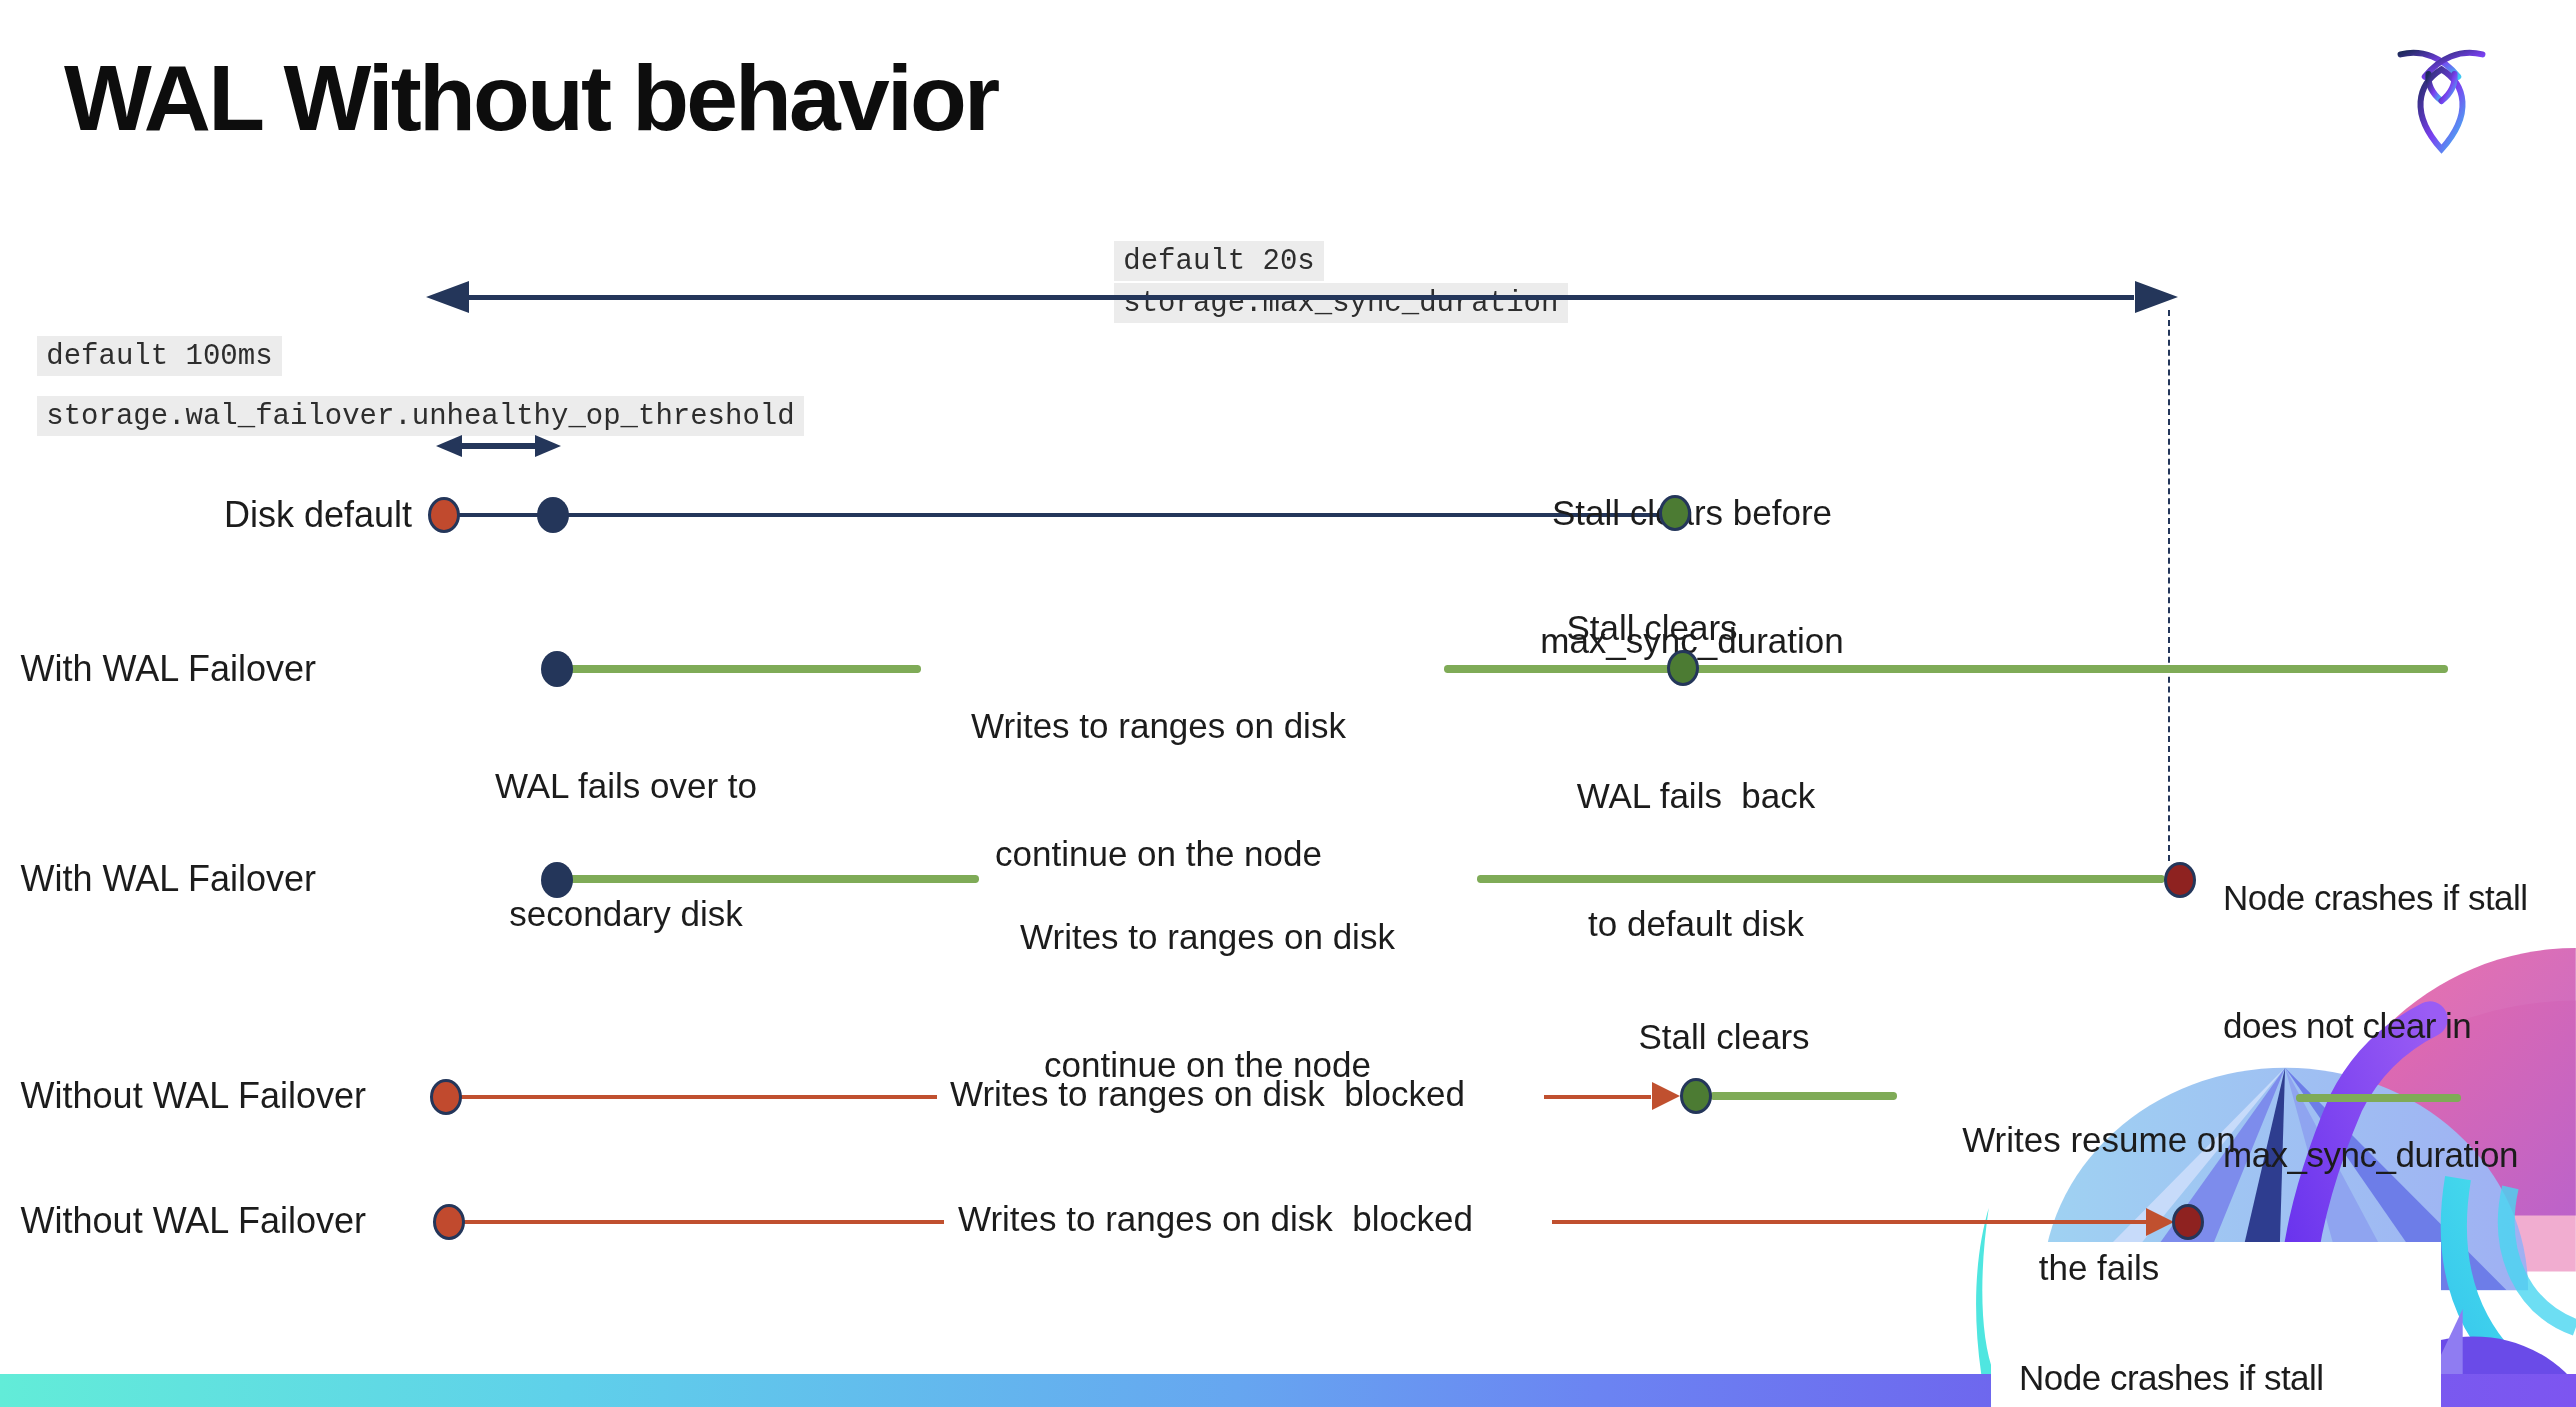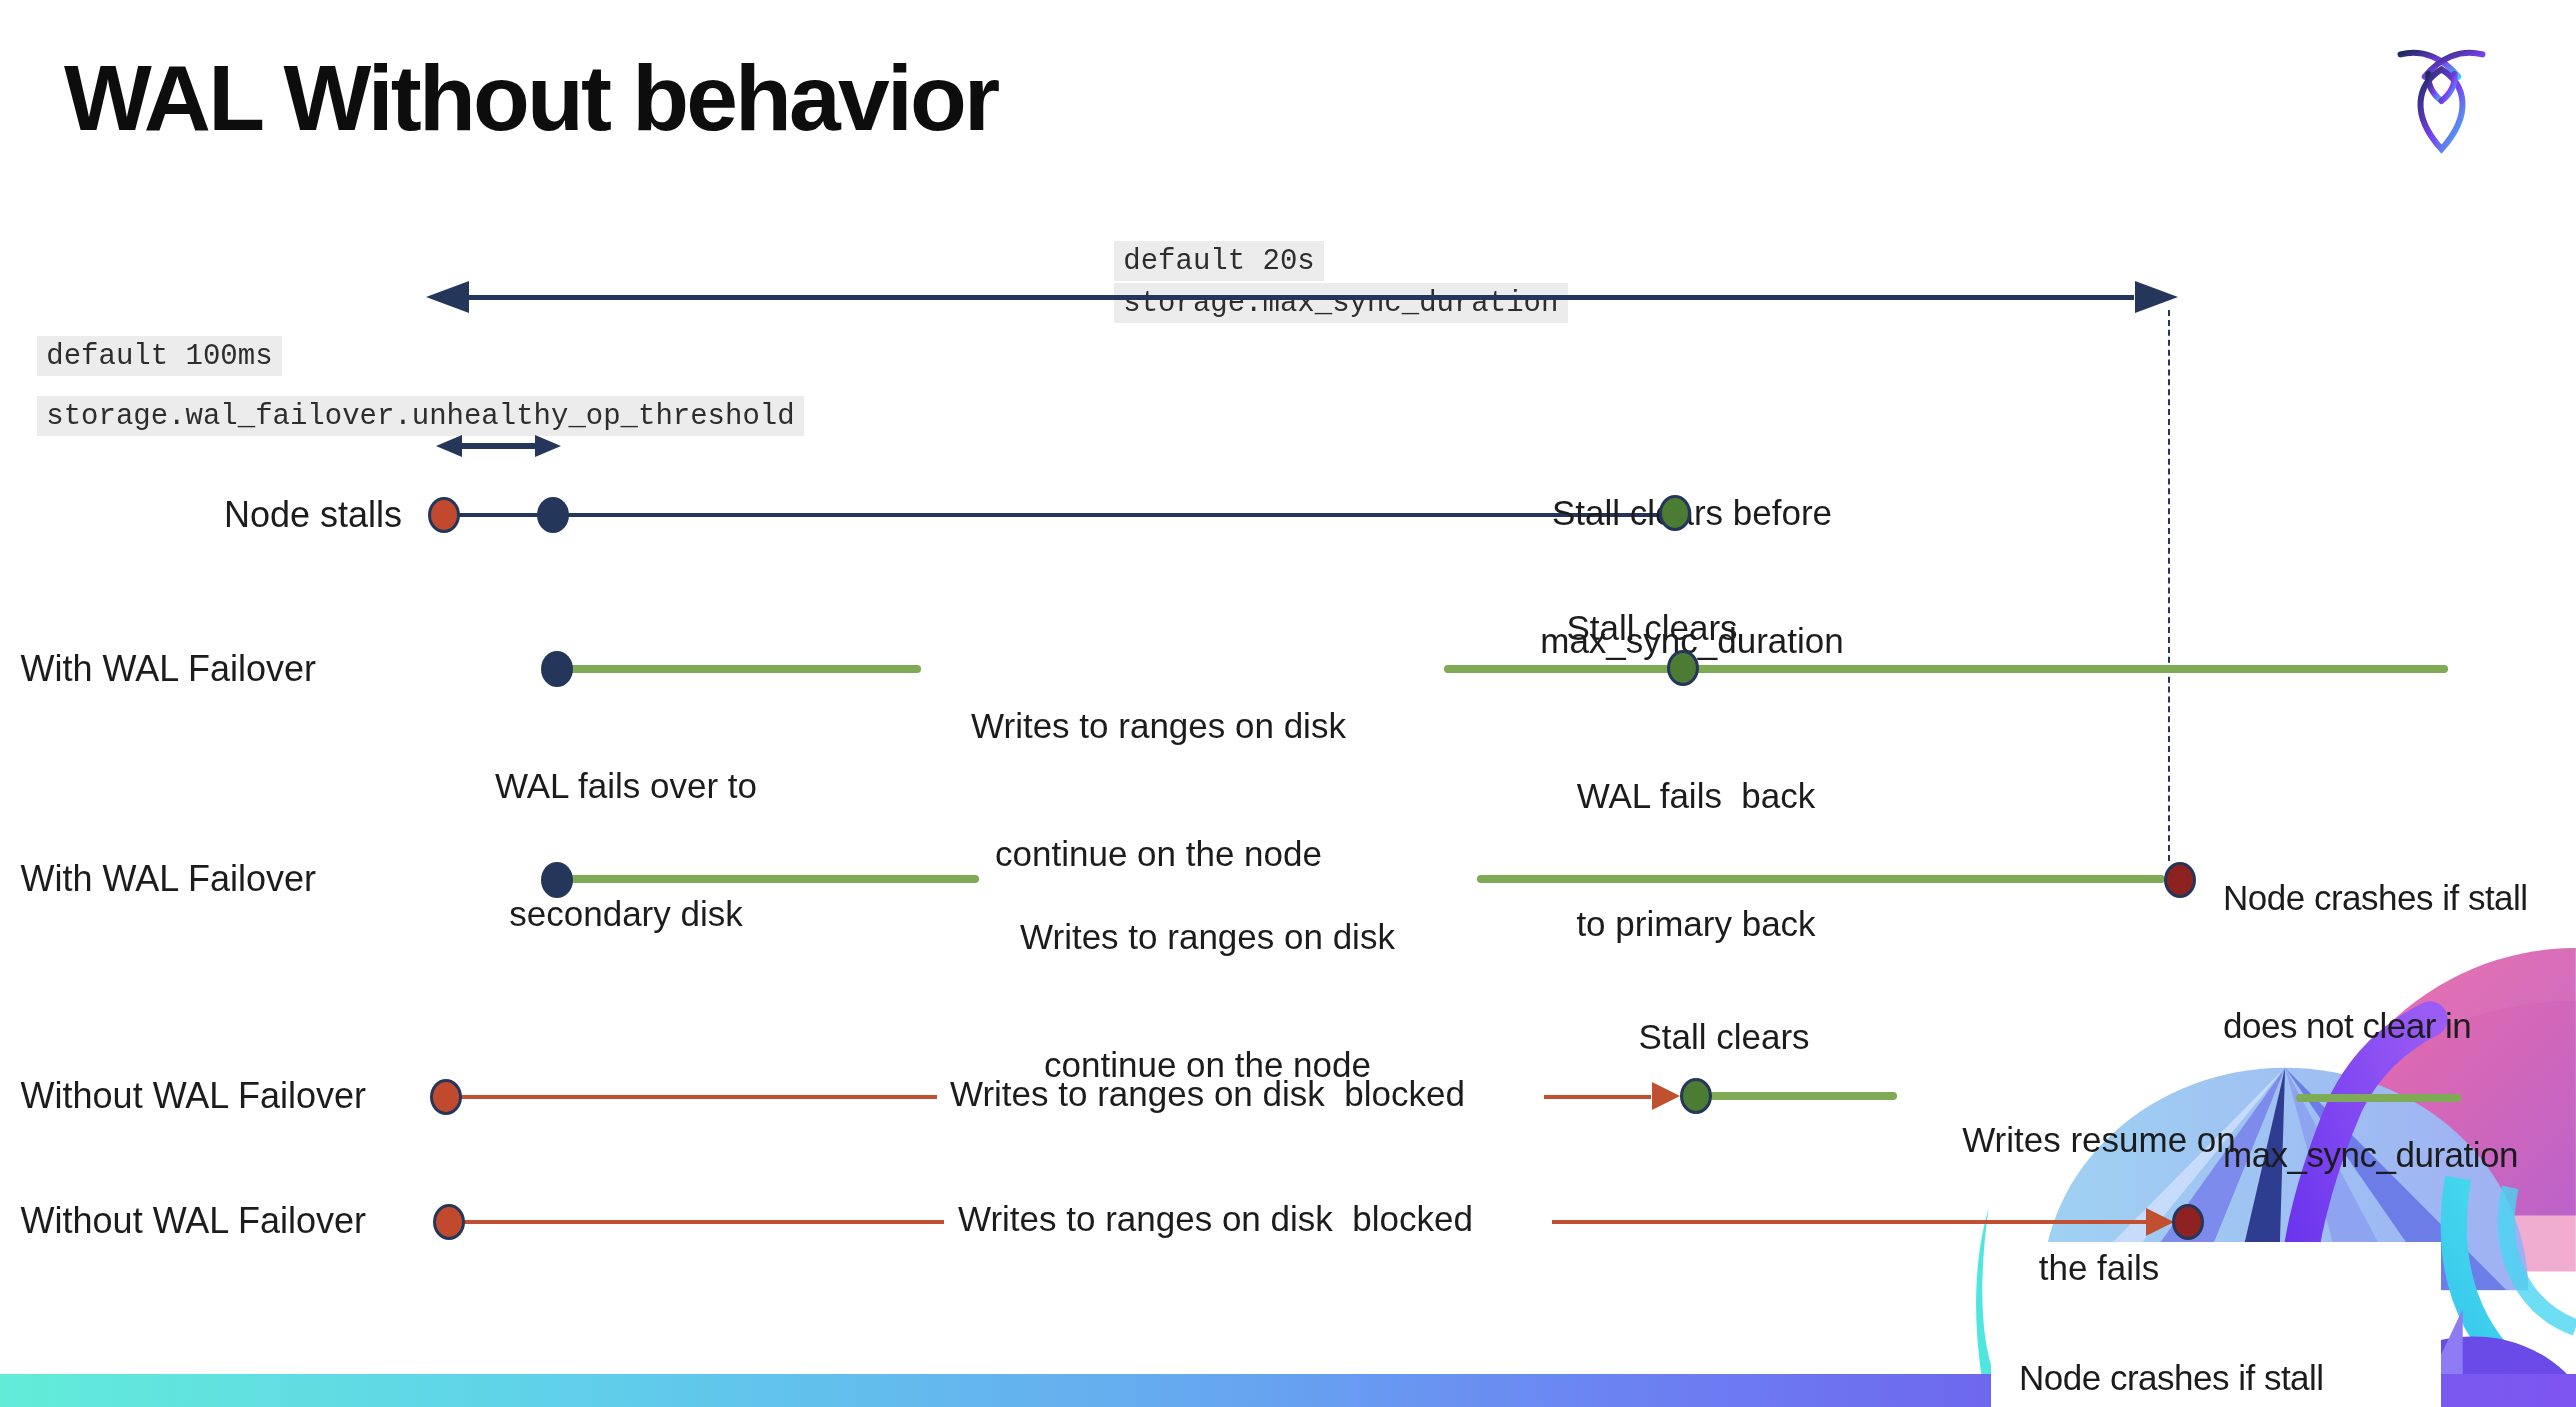--- a/index.html
+++ b/index.html
@@ -99,21 +99,21 @@
 
   <div class="abs codechip" style="left:37px;top:336px;">default 100ms</div>
   <div class="abs codechip" style="left:37px;top:396px;">storage.wal_failover.unhealthy_op_threshold</div>
 
   <div class="hline" style="left:462px;top:443px;width:73px;height:5.6px;background:#24365a;"></div>
   <div class="tri" style="left:436px;top:435px;border-right:26px solid #24365a;border-top:11.2px solid transparent;border-bottom:11.2px solid transparent;"></div>
   <div class="tri" style="left:535px;top:435px;border-left:26px solid #24365a;border-top:11.2px solid transparent;border-bottom:11.2px solid transparent;"></div>
 
   <div class="dashv" style="left:2168px;top:310px;height:551px;"></div>
 
-  <div class="abs rowlabel" style="left:224px;top:494px;">Node stalls</div>
+  <div class="abs rowlabel" style="left:224px;top:494px;">Disk default</div>
   <div class="hline" style="left:439px;top:513px;width:1234px;height:3.7px;background:#24365a;"></div>
   <div class="dot dot-outlined" style="left:428px;top:497px;background:#c14a2e;"></div>
   <div class="dot dot-solid" style="left:537px;top:497px;"></div>
   <div class="dot dot-outlined" style="left:1659px;top:495px;background:#4c7b33;"></div>
   <div class="abs ann center" style="left:1491px;top:407px;width:402px;">
     <div>Stall clears before</div>
     <div>max_sync_duration</div>
   </div>
 
   <div class="abs rowlabel" style="left:20.6px;top:648px;">With WAL Failover</div>
@@ -125,21 +125,21 @@
   </div>
   <div class="hline" style="left:1444px;top:665px;width:1004px;height:8.4px;background:#7fab57;border-radius:3.7px;"></div>
   <div class="abs ann center" style="left:1512px;top:607px;width:280px;">Stall clears</div>
   <div class="dot dot-outlined" style="left:1667px;top:650px;background:#4c7b33;"></div>
   <div class="abs ann center" style="left:439px;top:680px;width:374px;">
     <div>WAL fails over to</div>
     <div>secondary disk</div>
   </div>
   <div class="abs ann center" style="left:1509px;top:690px;width:374px;">
     <div>WAL fails  back</div>
-    <div>to primary back</div>
+    <div>to default disk</div>
   </div>
 
   <div class="abs rowlabel" style="left:20.6px;top:858px;">With WAL Failover</div>
   <div class="dot dot-solid" style="left:541px;top:862px;"></div>
   <div class="hline" style="left:566px;top:875px;width:413px;height:8.4px;background:#7fab57;border-radius:3.7px;"></div>
   <div class="abs ann center" style="left:997px;top:831px;width:421px;">
     <div>Writes to ranges on disk</div>
     <div>continue on the node</div>
   </div>
   <div class="hline" style="left:1477px;top:875px;width:688px;height:8.4px;background:#7fab57;border-radius:3.7px;"></div>

